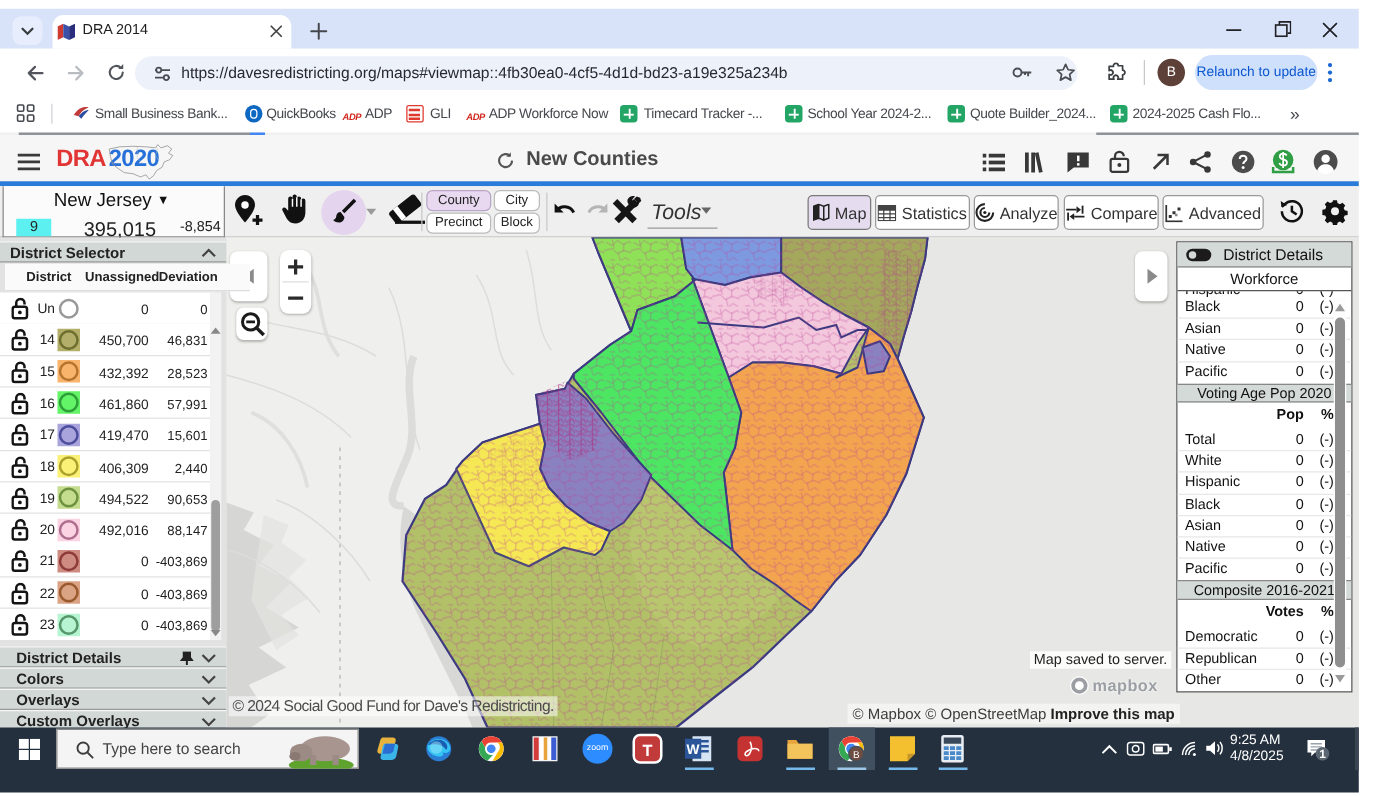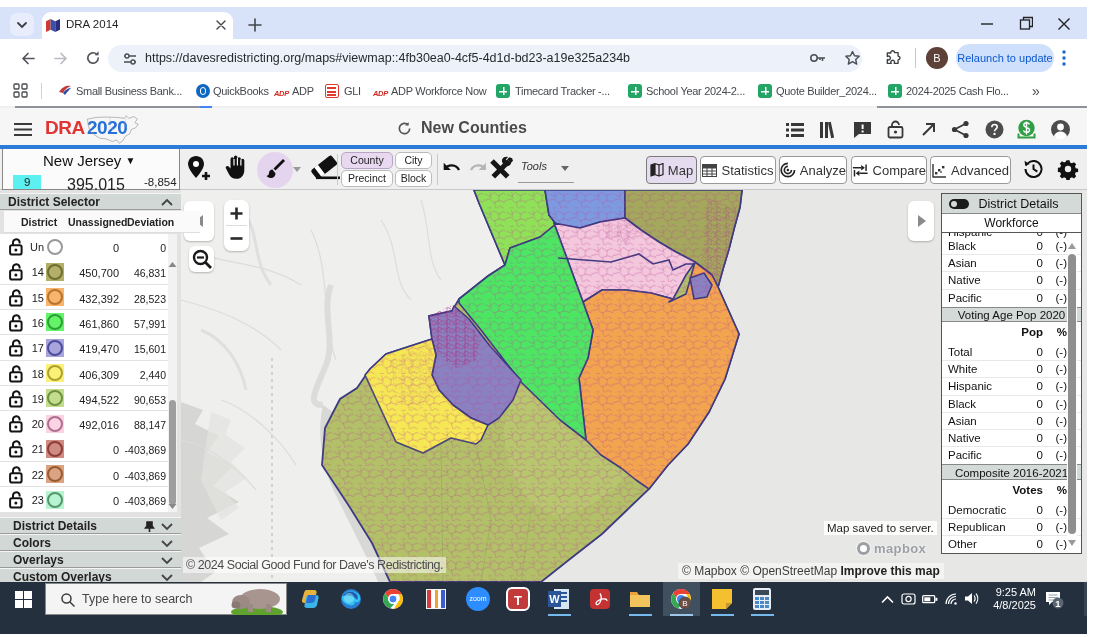--- a/index.html
+++ b/index.html
@@ -292,21 +292,21 @@
       </svg>
 
   <svg class="abs" style="left:487px;top:7px" width="27" height="25" viewBox="0 0 27 25">
         <g fill="#151515">
           <path d="M3.2 6.8L6.8 3.2 22.5 19l-3.6 3.6z"></path>
           <path d="M1 3.5C2.2 1.2 5 .3 7.4 1.2L5 3.8l.5 2.7 2.7.5 2.6-2.4c.9 2.4 0 5.2-2.3 6.4-1.5.8-3.2.7-4.6 0L2 9 1 7.5C.3 6.2.3 4.8 1 3.5z" transform="translate(14.5,0) scale(0.88)"></path>
           <path d="M23.8 6.8L20.2 3.2 4.5 19l3.6 3.6z"></path>
           <path d="M20.2 3.2l2.2-2 2.7 1 .9 2.6-2.2 2z"></path>
         </g>
       </svg>
-  <span class="abs" style="left:521px;top:11px;font-size:11px;font-style:italic;color:#333">Tools</span>
+  <span class="abs" style="left:521px;top:11px;font-size:17px;font-style:italic;color:#333">Tools</span>
   <svg class="abs" style="left:560px;top:16px" width="10" height="8">
         <path d="M1 1l4 5 4-5z" fill="#666"></path>
       </svg>
   <div class="abs" style="left:518px;top:33px;width:56px;height:1px;background:#999"></div>
 
   <div class="tbtn" style="left:646px;width:51px;background:#e6dcf0;border-color:#7a7a7a">
     <svg width="14" height="14" viewBox="0 0 14 14">
           <path d="M1 2l4-1.5v11L1 13zM5 .5l4 1.5v11L5 11.5zM9 2l4-1.5v11L9 13z" fill="none" stroke="#222" stroke-width="1.2"></path>
           <path d="M1 2l4-1.5v11L1 13z" fill="#222"></path>
         </svg>
@@ -789,21 +789,21 @@
         <rect x="2.3" y="4.3" width="6" height="4" fill="#fff"></rect>
       </svg>
   <svg class="abs" style="left:944px;top:10px" width="14" height="13" viewBox="0 0 14 13">
         <path d="M2 12a10 10 0 0 1 10-10M4.5 12a7.5 7.5 0 0 1 7.5-7.5M7 12a5 5 0 0 1 5-5" stroke="#fff" stroke-width="1.2" fill="none"></path>
         <circle cx="11.5" cy="11.5" r="1.2" fill="#fff"></circle>
       </svg>
   <svg class="abs" style="left:964px;top:10px" width="15" height="13" viewBox="0 0 15 13">
         <path d="M1 4.5h3L8 1v11L4 8.5H1z" fill="#fff"></path>
         <path d="M10 3.5a5 5 0 0 1 0 6M12 1.5a8 8 0 0 1 0 10" stroke="#fff" stroke-width="1.2" fill="none"></path>
       </svg>
-  <div class="abs" style="left:984px;top:4px;width:52px;text-align:right;font-size:11px;line-height:13px">9:25 AM<br>4/8/2025</div>
+  <div class="abs" style="left:984px;top:4px;width:52px;text-align:left;font-size:11px;line-height:13px">9:25 AM<br>4/8/2025</div>
   <svg class="abs" style="left:1044px;top:8px" width="20" height="20" viewBox="0 0 20 20">
         <path d="M2 2h14v10H8l-3 3v-3H2z" fill="#fff"></path>
         <path d="M4.5 5h9M4.5 7.5h9M4.5 10h6" stroke="#9aa2ac" stroke-width="1.1"></path>
         <circle cx="14" cy="13" r="5.5" fill="#5a6572"></circle>
         <text x="14" y="16.5" font-size="9.5" font-weight="bold" fill="#fff" text-anchor="middle" font-family="Liberation Sans">1</text>
       </svg>
   <div class="abs" style="left:1084px;top:0;width:3px;height:34px;background:#3a4552"></div>
 </div>
 
 </div>

